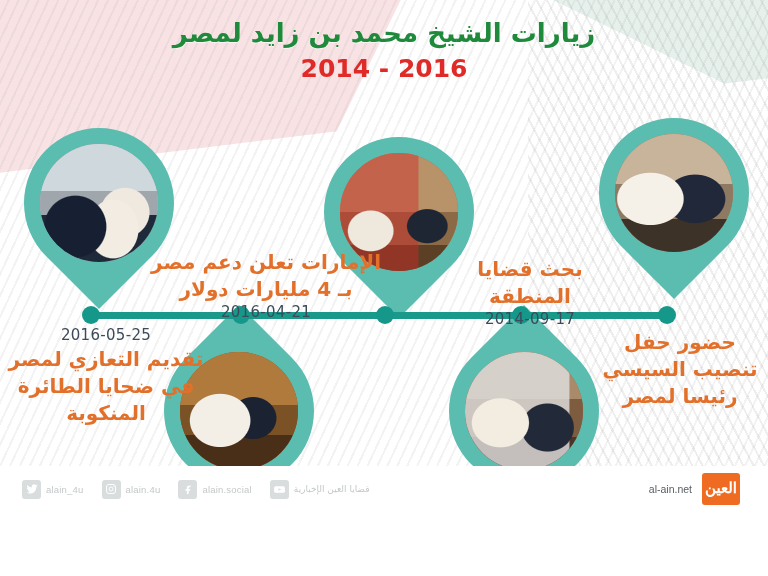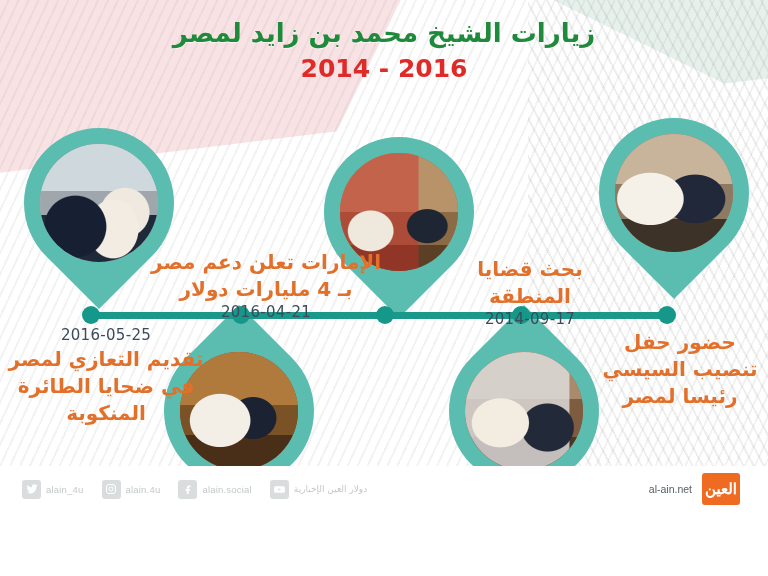--- a/index.html
+++ b/index.html
@@ -237,21 +237,21 @@
     transform:translateY(-50%);
     display:flex; align-items:center; gap:10px;
   }
   .brand-url { font-size:10.5px; color:#555e63; font-family:"Liberation Sans",sans-serif; }
   .brand-logo {
     width:38px; height:32px;
     background:#ef6b22;
     border-radius:3px;
     display:flex; align-items:center; justify-content:center;
     color:#ffffff; font-size:15px; font-weight:700;
-    font-family:Liberation Sans, sans-serif;
+    font-family:Liberation Serif, serif;
     line-height:1;
     padding-bottom:2px;
   }
 </style>
 </head>
 <body>
 
 <div id="stage">
 
   <div class="bg-layer">
@@ -369,21 +369,21 @@
         <span class="shandle">alain.social</span>
       </div>
 
       <div class="social-item">
         <span class="sicon">
           <svg width="13" height="13" viewBox="0 0 24 24" fill="#fff">
             <rect x="2" y="6" width="20" height="12" rx="3"></rect>
             <polygon points="10,9.5 15.5,12 10,14.5" fill="#d9dddd"></polygon>
           </svg>
         </span>
-        <span class="shandle ar">دولار العين الإخبارية</span>
+        <span class="shandle ar">قضايا العين الإخبارية</span>
       </div>
 
     </div>
 
     <div class="brand">
       <span class="brand-url">al-ain.net</span>
       <span class="brand-logo">العين</span>
     </div>
   </div>
 

